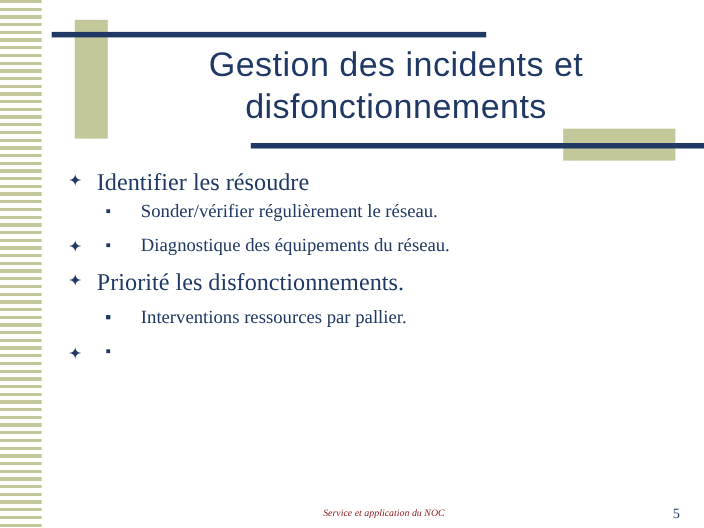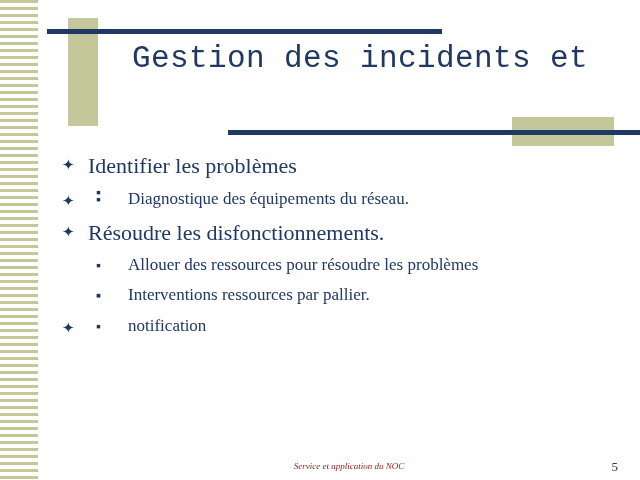--- a/index.html
+++ b/index.html
@@ -80,21 +80,21 @@
   }
 
   
   #title {
     position: absolute;
     left: 110px;
     top: 40px;
     width: 500px;
     text-align: center;
     color: #1f3864;
-    font-family: Liberation Mono, monospace;
+    font-family: Liberation Sans, sans-serif;
     font-size: 31px;
     line-height: 38px;
     letter-spacing: 0.4px;
   }
 
   
   #content {
     position: absolute;
     left: 60px;
     top: 152px;
@@ -165,68 +165,68 @@
   <div id="left-band"></div>
   <div id="left-band-edge"></div>
 
   <div id="olive-block-top"></div>
   <div id="olive-block-right"></div>
   <div id="rule-top"></div>
   <div id="rule-bottom"></div>
 
   <div id="title">
     <div>Gestion des incidents et</div>
+    <div>disfonctionnements</div>
   </div>
 
   <div id="content">
 
     <div class="lvl1">
       <span class="bullet">✦</span>
-      <span>Identifier les problèmes</span>
+      <span>Identifier les résoudre</span>
     </div>
 
     <div class="lvl2">
       <span class="bullet">▪</span>
+      <span>Sonder/vérifier régulièrement le réseau.</span>
     </div>
 
     <div class="lvl1 sp-a">
       <span class="bullet">✦</span>
     </div>
 
     <div class="lvl2">
       <span class="bullet">▪</span>
       <span>Diagnostique des équipements du réseau.</span>
     </div>
 
     <div class="lvl1 sp-a">
       <span class="bullet">✦</span>
-      <span>Résoudre les disfonctionnements.</span>
+      <span>Priorité les disfonctionnements.</span>
     </div>
 
     <div class="lvl2 sp-b">
       <span class="bullet">▪</span>
-      <span>Allouer des ressources pour résoudre les problèmes</span>
     </div>
 
     <div class="lvl2 sp-b">
       <span class="bullet">▪</span>
     </div>
 
     <div class="lvl2 sp-b">
       <span class="bullet">▪</span>
       <span>Interventions ressources par pallier.</span>
     </div>
 
     <div class="lvl1 sp-a">
       <span class="bullet">✦</span>
     </div>
 
     <div class="lvl2">
       <span class="bullet">▪</span>
-      <span>notification</span>
     </div>
 
   </div>
 
   <div id="footer-text">Service et application du NOC</div>
   <div id="page-number">5</div>
 
 </div>
 
 </body></html>

